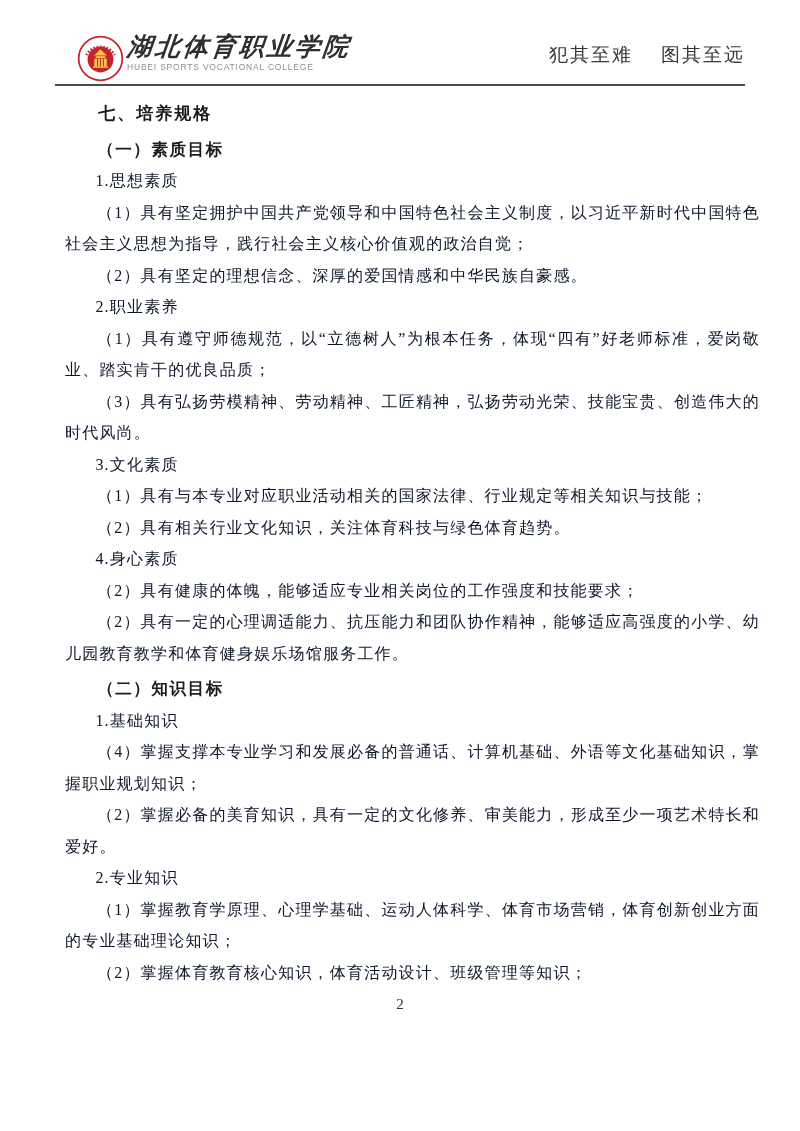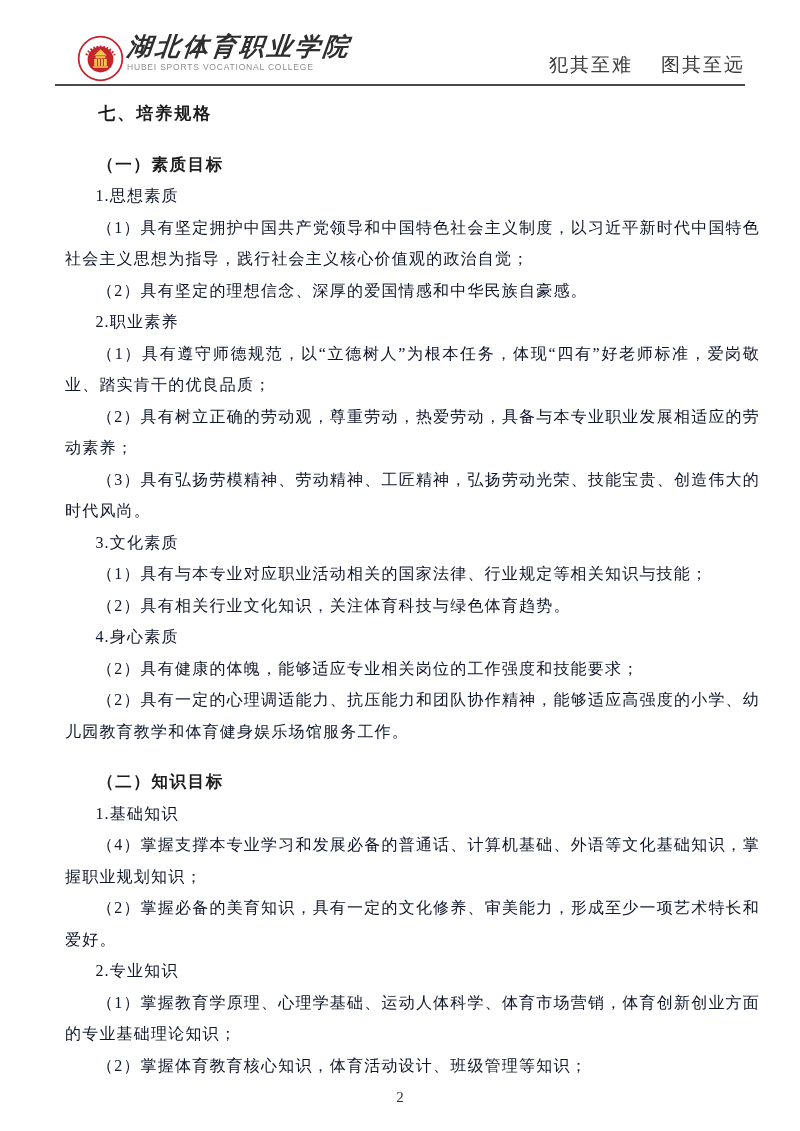--- a/index.html
+++ b/index.html
@@ -49,21 +49,21 @@
     font-size: 8.5px;
     font-weight: normal;
     color: #8d8d8d;
     letter-spacing: 0.8px;
     margin-top: 1px;
     font-family: "Liberation Sans", "DejaVu Sans", sans-serif;
   }
   .slogan {
     position: absolute;
     right: 0;
-    bottom: 6px;
+    bottom: 16px;
     font-size: 19px;
     color: #3a3a3a;
     letter-spacing: 2px;
     white-space: nowrap;
   }
   .slogan .gap { display: inline-block; width: 28px; }
   
   .doc {
     padding: 12px 40px 0 65px;
   }
@@ -81,21 +81,21 @@
     font-size: 17px;
     letter-spacing: 2px;
     text-indent: 1.95em;
   }
   .blk.section {
     font-weight: bold;
     color: #1c1c1c;
     font-size: 16.5px;
     letter-spacing: 1.6px;
     text-indent: 1.95em;
-    margin-top: 19px;
+    margin-top: 4px;
   }
   .blk.sub { text-indent: 1.9em; }
   .blk.para { text-indent: 2em; }
   
   .page-footer {
     text-align: center;
     font-size: 15px;
     color: #333333;
     margin-top: 1px;
     line-height: 31.5px;
@@ -130,21 +130,20 @@
 </div>
 
 <div class="doc">
     <p class="blk chapter">七、培养规格</p>
     <p class="blk section">（一）素质目标</p>
     <p class="blk sub">1.思想素质</p>
     <p class="blk para">（1）具有坚定拥护中国共产党领导和中国特色社会主义制度，以习近平新时代中国特色社会主义思想为指导，践行社会主义核心价值观的政治自觉；</p>
     <p class="blk para">（2）具有坚定的理想信念、深厚的爱国情感和中华民族自豪感。</p>
     <p class="blk sub">2.职业素养</p>
     <p class="blk para">（1）具有遵守师德规范，以“立德树人”为根本任务，体现“四有”好老师标准，爱岗敬业、踏实肯干的优良品质；</p>
-    <p class="blk para">（2）具有树立正确的劳动观，尊重劳动，热爱劳动，具备与本专业职业发展相适应的劳动素养；</p>
     <p class="blk para">（3）具有弘扬劳模精神、劳动精神、工匠精神，弘扬劳动光荣、技能宝贵、创造伟大的时代风尚。</p>
     <p class="blk sub">3.文化素质</p>
     <p class="blk para">（1）具有与本专业对应职业活动相关的国家法律、行业规定等相关知识与技能；</p>
     <p class="blk para">（2）具有相关行业文化知识，关注体育科技与绿色体育趋势。</p>
     <p class="blk sub">4.身心素质</p>
     <p class="blk para">（2）具有健康的体魄，能够适应专业相关岗位的工作强度和技能要求；</p>
     <p class="blk para">（2）具有一定的心理调适能力、抗压能力和团队协作精神，能够适应高强度的小学、幼儿园教育教学和体育健身娱乐场馆服务工作。</p>
     <p class="blk section">（二）知识目标</p>
     <p class="blk sub">1.基础知识</p>
     <p class="blk para">（4）掌握支撑本专业学习和发展必备的普通话、计算机基础、外语等文化基础知识，掌握职业规划知识；</p>

